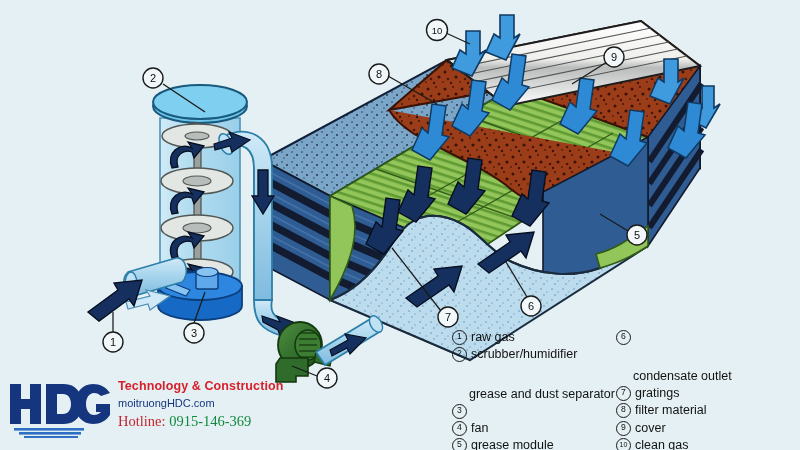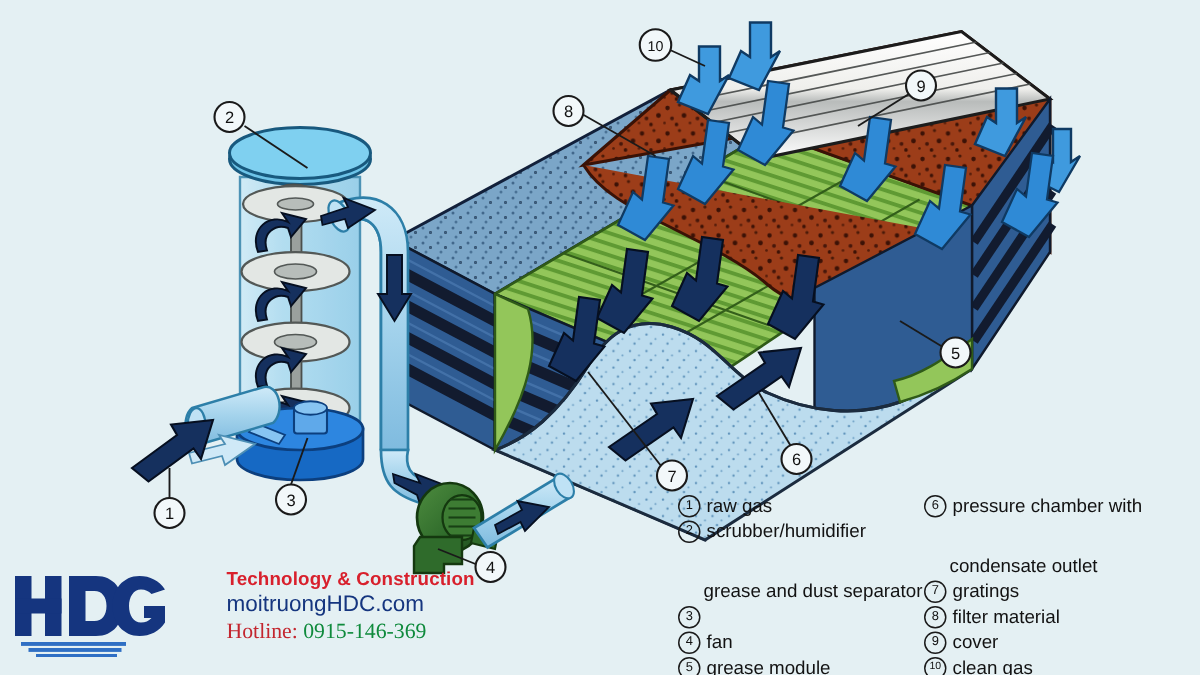--- a/index.html
+++ b/index.html
@@ -23,24 +23,24 @@
     font-size:8.6px;line-height:11.4px;text-align:center;color:#111;
     background:transparent;font-family:"Liberation Sans",sans-serif;
   }
   .lrow .txt{flex:0 1 auto;}
   .lrow.cont{padding-left:17px;margin-top:24px;}
   .lrow.cont .txt{white-space:nowrap;}
 
   
   .brand{position:absolute;left:8px;top:378px;width:330px;height:68px;}
   .brandmark{position:absolute;left:0;top:2px;width:104px;height:58px;}
-  .brandtext{position:absolute;left:110px;top:1px;width:220px;margin-left:33px;}
+  .brandtext{position:absolute;left:110px;top:1px;width:220px;}
   .b1{font-size:12.5px;font-weight:bold;color:#d8202c;letter-spacing:.1px;
       font-family:"Liberation Sans",sans-serif;line-height:15px;}
-  .b2{font-size:15px;color:#15357f;line-height:18px;font-family:"Liberation Sans",sans-serif;}
+  .b2{font-size:11px;color:#15357f;line-height:18px;font-family:"Liberation Sans",sans-serif;}
   .b3{font-size:14.5px;color:#15357f;line-height:18px;font-family:Liberation Serif, serif;}
   .b3 .ht{color:#c3262f;}
   .b3 .ph{color:#0f8a3c;}
 
   
 </style>
 </head>
 <body>
 
 <div id="stage">
@@ -392,21 +392,20 @@
       </div>
       <div class="lrow">
         <span class="num">5</span>
         <span class="txt">grease module</span>
       </div>
     </div>
 
     <div class="col colR">
       <div class="lrow">
         <span class="num">6</span>
-        <span class="txt">pressure chamber with</span>
       </div>
       <div class="lrow cont">
         <span class="txt">condensate outlet</span>
       </div>
       <div class="lrow">
         <span class="num">7</span>
         <span class="txt">gratings</span>
       </div>
       <div class="lrow">
         <span class="num">8</span>

